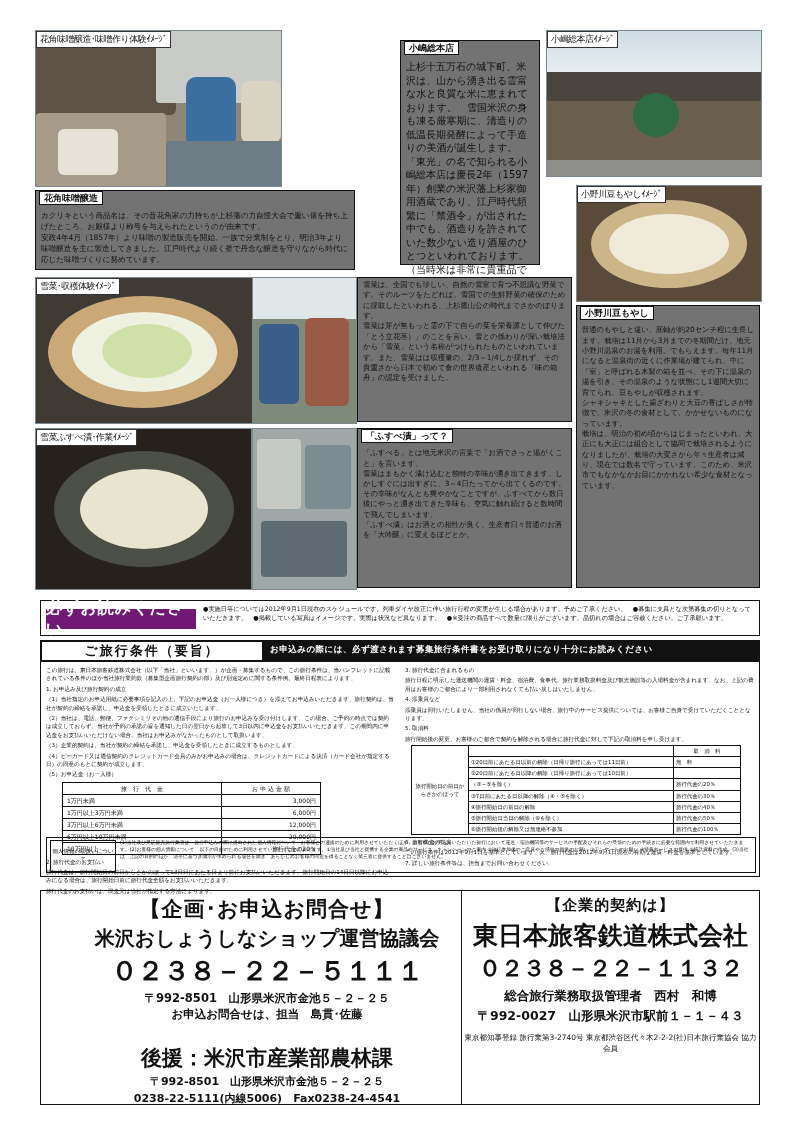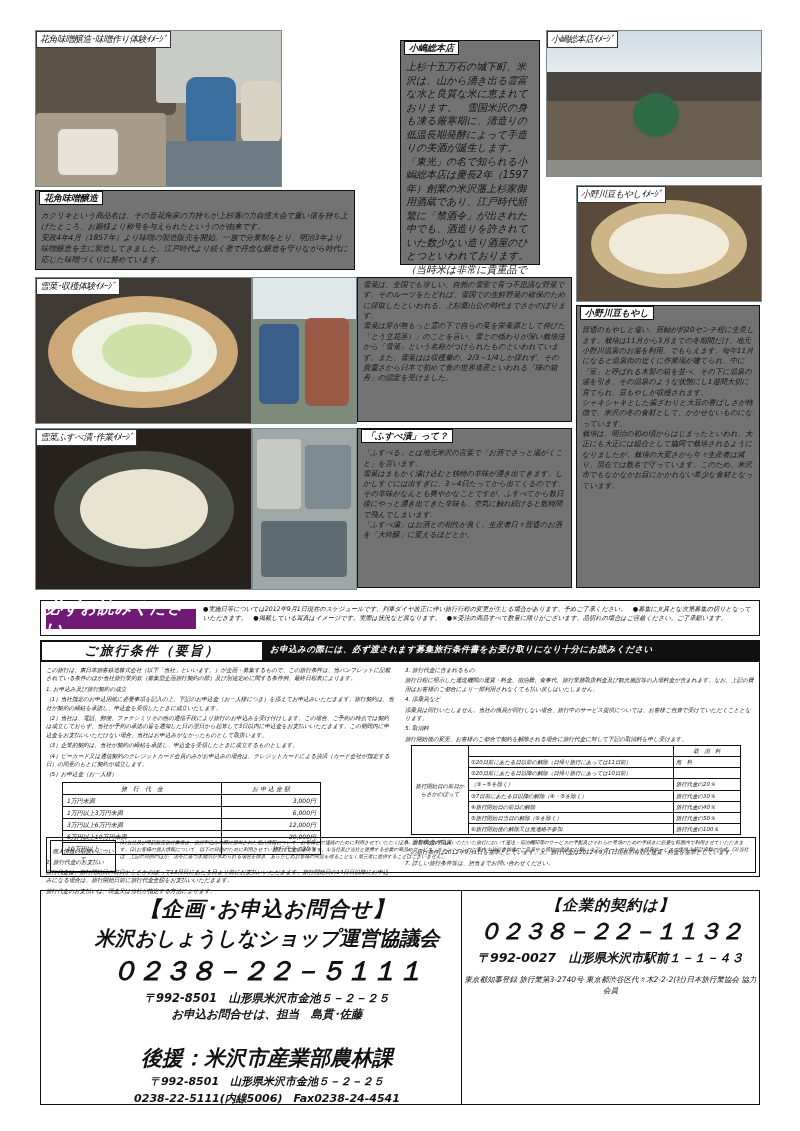--- a/index.html
+++ b/index.html
@@ -4,21 +4,21 @@
 <style>
   html,body{margin:0;padding:0;}
   body{
     width:800px;height:1131px;
     background:#ffffff;
     font-family:"DejaVu Sans","Liberation Sans",sans-serif;
     color:#111;
     position:relative;
     overflow:hidden;
   }
-  .page{position:relative;width:800px;height:990px;font-style:italic;}
+  .page{position:relative;width:800px;height:990px;}
 
   
   .photo{
     position:absolute;
     background:#b9c4c9;
     border:1px solid #7c8990;
     overflow:hidden;
   }
   .photo .cap{
     position:absolute;left:0;top:0;
@@ -172,21 +172,21 @@
   </div>
 
   <div class="photo" style="left:576px;top:185px;width:184px;height:115px;">
     <div class="ph-inner" style="background:#5a4a3a;">
       <div class="blob" style="left:14px;top:14px;width:156px;height:88px;background:#cdb58a;border-radius:50%;"></div>
       <div class="blob" style="left:32px;top:28px;width:120px;height:60px;background:#f0ead8;border-radius:50%;"></div>
     </div>
     <div class="cap">小野川豆もやしｲﾒｰｼﾞ</div>
   </div>
 
-  <div class="photo" style="left:35px;top:277px;width:215px;height:145px;">
+  <div class="photo" style="left:35px;top:277px;width:215px;height:145px;padding-left:36px;">
     <div class="ph-inner" style="background:#3f3a33;">
       <div class="blob" style="left:12px;top:18px;width:190px;height:112px;background:#caa877;border-radius:50%;"></div>
       <div class="blob" style="left:36px;top:34px;width:145px;height:80px;background:#eef0e0;border-radius:50%;"></div>
       <div class="blob" style="left:66px;top:46px;width:90px;height:54px;background:#cfe0a8;border-radius:50%;"></div>
     </div>
     <div class="cap">雪菜･収穫体験ｲﾒｰｼﾞ</div>
   </div>
 
   <div class="photo" style="left:252px;top:277px;width:103px;height:145px;">
     <div class="ph-inner" style="background:#7e8b7a;">
@@ -366,19 +366,21 @@
       <div class="f-tel">０２３８－２２－５１１１</div>
       <div class="f-addr">〒992-8501　山形県米沢市金池５－２－２５</div>
       <div class="f-line">お申込お問合せは、担当　島貫･佐藤</div>
       <div class="f-sub">後援：米沢市産業部農林課</div>
       <div class="f-small">〒992-8501　山形県米沢市金池５－２－２５</div>
       <div class="f-small">0238-22-5111(内線5006)　Fax0238-24-4541</div>
     </div>
 
     <div class="fr">
       <div class="r-head">【企業的契約は】</div>
+      <div class="r-org">東日本旅客鉄道株式会社</div>
       <div class="r-tel">０２３８－２２－１１３２</div>
+      <div class="r-mgr">総合旅行業務取扱管理者　西村　和博</div>
       <div class="r-addr">〒992-0027　山形県米沢市駅前１－１－４３</div>
       <div class="r-note">東京都知事登録 旅行業第3-2740号 東京都渋谷区代々木2-2-2(社)日本旅行業協会 協力会員</div>
     </div>
   </div>
 
 </div>
 
 </body></html>

